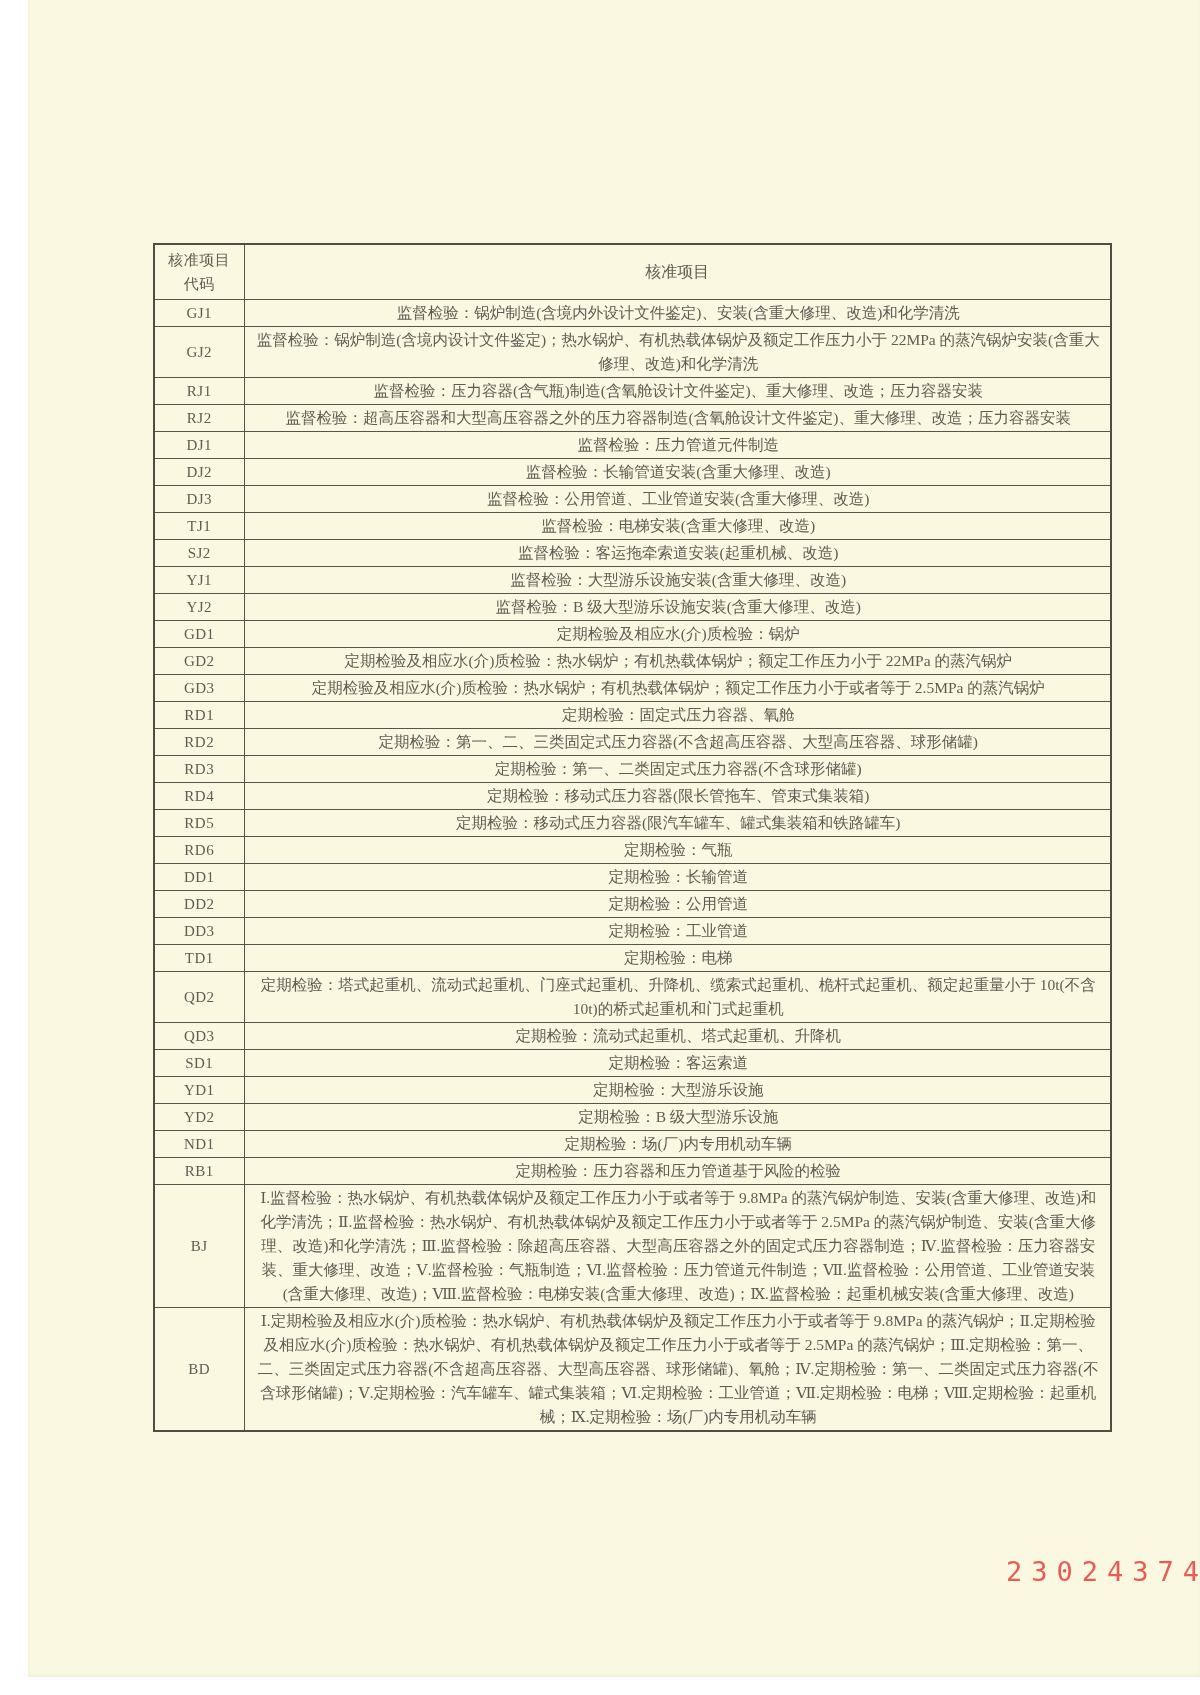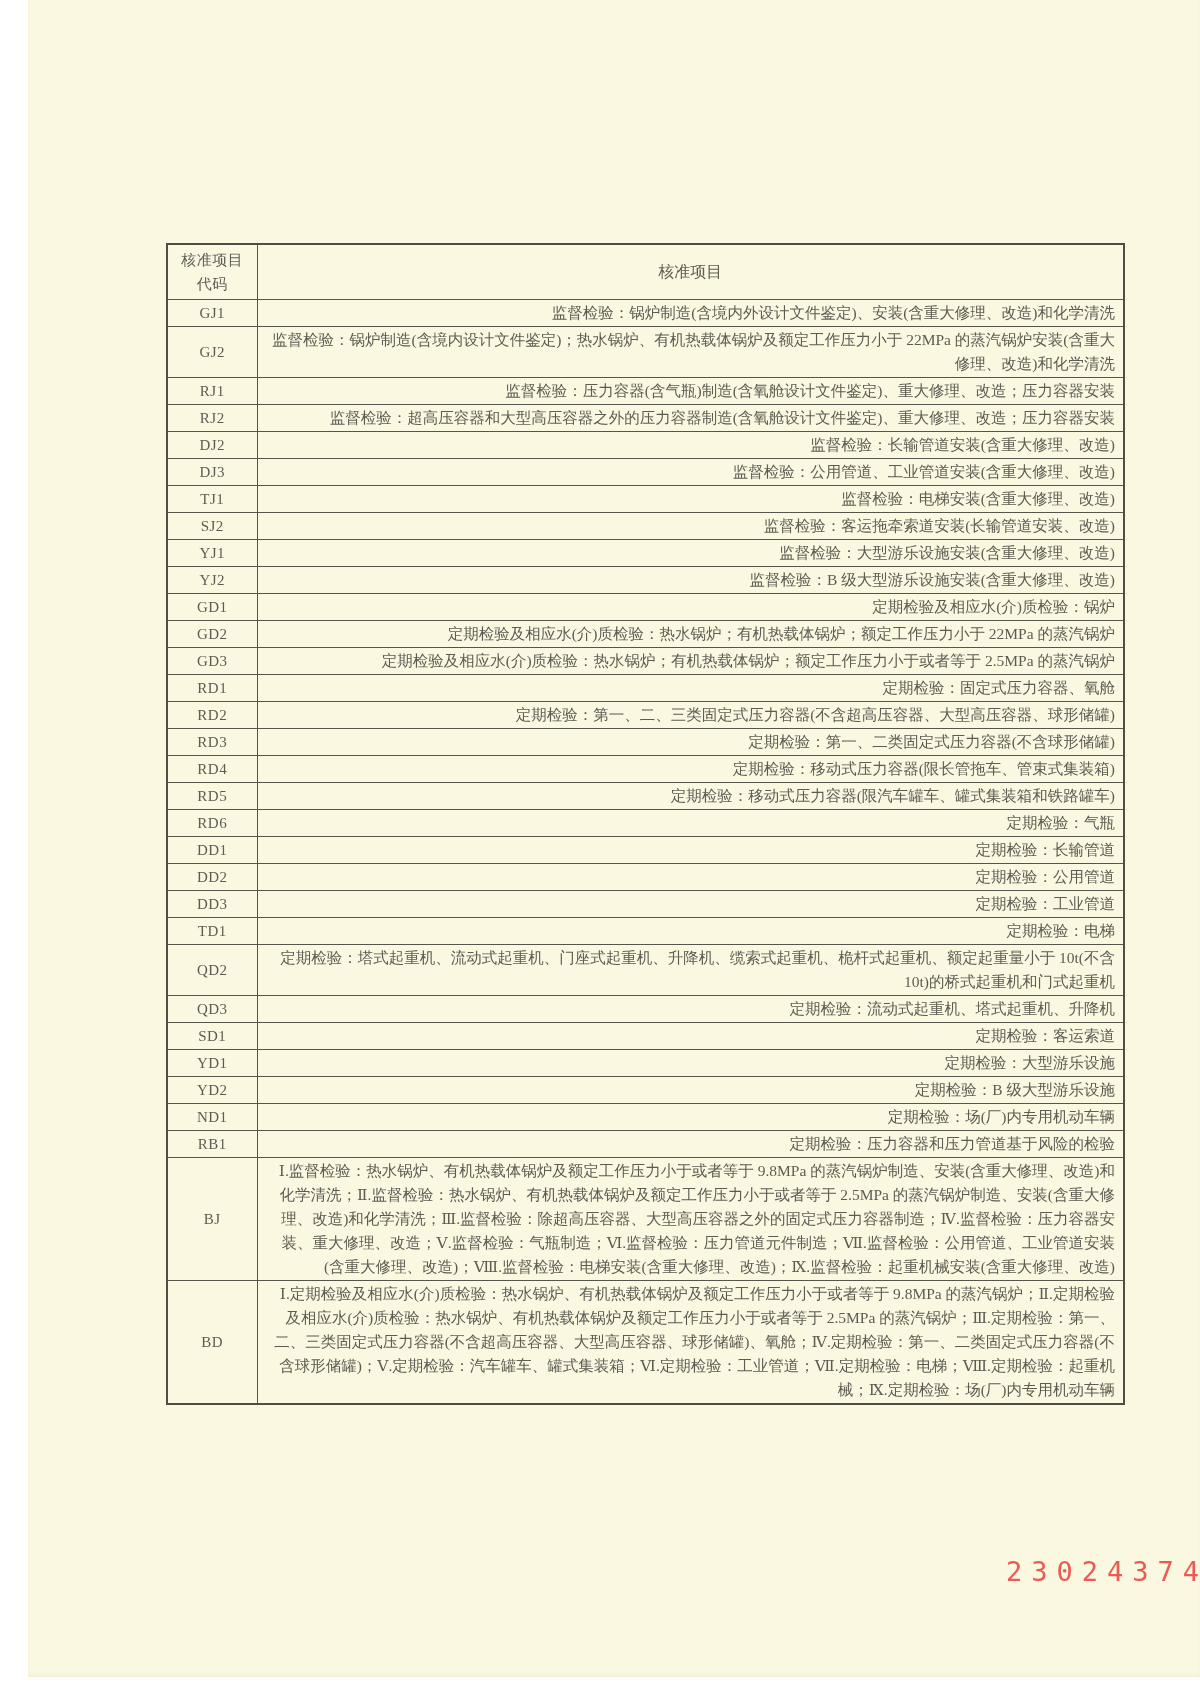--- a/index.html
+++ b/index.html
@@ -7,21 +7,21 @@
     width:1200px;height:1695px;position:relative;background:#ffffff;
     font-family:"Liberation Serif","DejaVu Serif",serif;
     -webkit-font-smoothing:antialiased;
   }
   .page{
     position:absolute;left:28px;top:0;width:1172px;height:1677px;
     background:#fbf8e2;
     box-shadow:inset 0 -2px 4px rgba(0,0,0,0.04);
   }
   .approval-table{
-    position:absolute;left:138px;top:243px;width:959px;
+    position:absolute;left:125px;top:243px;width:959px;
     border-collapse:collapse;table-layout:fixed;
     color:#5e5c52;
   }
   .approval-table td,.approval-table th{
     border:1px solid #56544b;
     font-weight:normal;
     vertical-align:middle;
   }
   .approval-table{border:2px solid #4f4d44;}
   col.c-code{width:90px;}
@@ -32,21 +32,21 @@
     letter-spacing:0.5px;
   }
   th.hdr-project{
     text-align:center;font-size:16px;height:52px;padding:1px 2px;
   }
   th.hdr-code{height:52px;line-height:24px;}
   td.desc{
     font-size:15.5px;
     line-height:24px;
     padding:1px 8px 1px 10px;
-    text-align:right;
+    text-align:center;
   }
   td.desc .line{min-height:24px;}
   .stamp{
     position:absolute;left:978px;top:1556px;
     font-family:"DejaVu Sans Mono","Liberation Mono",monospace;
     font-size:27px;color:#ea5b54;letter-spacing:9px;
     font-weight:500;white-space:nowrap;
   }
 </style>
 </head>
@@ -90,20 +90,26 @@
           </td>
   </tr>
 
   <tr>
     <td class="code">RJ2</td>
     <td class="desc">
             <div class="line">监督检验：超高压容器和大型高压容器之外的压力容器制造(含氧舱设计文件鉴定)、重大修理、改造；压力容器安装</div>
           </td>
   </tr>
 
+  <tr>
+    <td class="code">DJ1</td>
+    <td class="desc">
+            <div class="line">监督检验：压力管道元件制造</div>
+          </td>
+  </tr>
 
   <tr>
     <td class="code">DJ2</td>
     <td class="desc">
             <div class="line">监督检验：长输管道安装(含重大修理、改造)</div>
           </td>
   </tr>
 
   <tr>
     <td class="code">DJ3</td>
@@ -117,21 +123,21 @@
     <td class="desc">
             <div class="line">监督检验：电梯安装(含重大修理、改造)</div>
           </td>
   </tr>
 
 
 
   <tr>
     <td class="code">SJ2</td>
     <td class="desc">
-            <div class="line">监督检验：客运拖牵索道安装(长输管道安装、改造)</div>
+            <div class="line">监督检验：客运拖牵索道安装(起重机械、改造)</div>
           </td>
   </tr>
 
   <tr>
     <td class="code">YJ1</td>
     <td class="desc">
             <div class="line">监督检验：大型游乐设施安装(含重大修理、改造)</div>
           </td>
   </tr>
 

